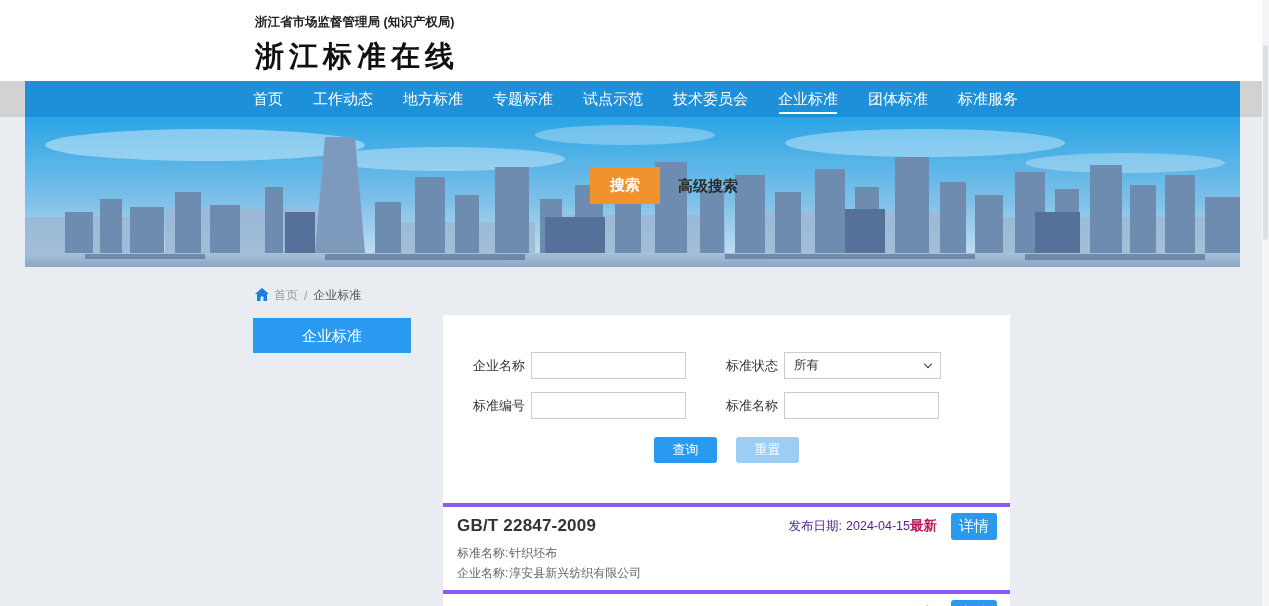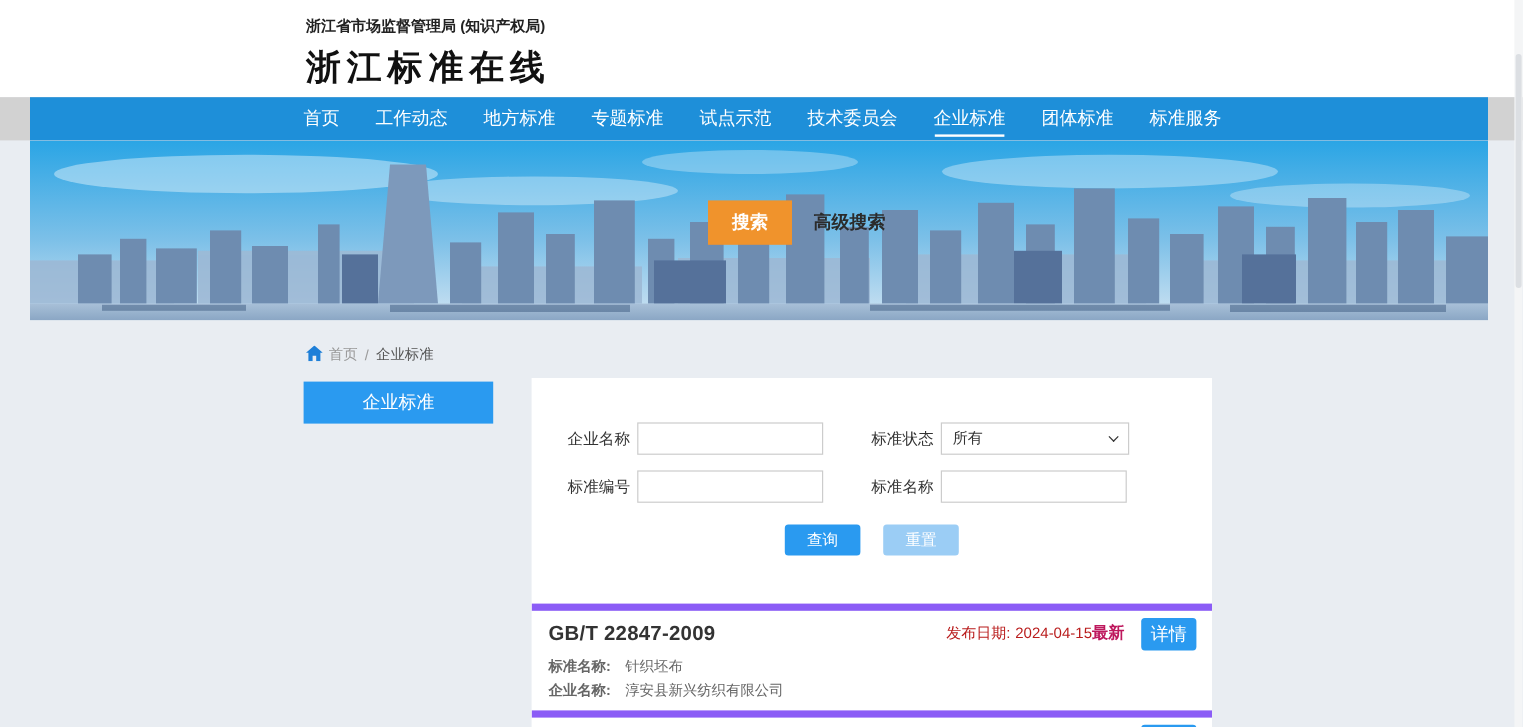--- a/index.html
+++ b/index.html
@@ -48,29 +48,29 @@
   .ffield input { width:155px; height:27px; border:1px solid #ccc; padding:0 6px; font-size:13px; color:#333; outline:none; }
   .ffield.second { margin-left:40px; }
   .select-box { width:157px; height:27px; border:1px solid #ccc; display:flex; align-items:center; justify-content:space-between; padding:0 9px; font-size:12.5px; color:#333; cursor:pointer; background:#fff; }
   .chevron { width:6px; height:6px; border-right:1.6px solid #333; border-bottom:1.6px solid #333; transform:rotate(45deg); margin-top:-3px; }
 
   .btn-row { display:flex; justify-content:center; gap:19px; margin-top:18px; }
   .btn-query { width:63px; height:26px; background:#2a9af0; color:#fff; border:none; border-radius:3px; font-size:13px; cursor:pointer; }
   .btn-reset { width:63px; height:26px; background:#9bcdf5; color:#fff; border:none; border-radius:3px; font-size:13px; cursor:pointer; }
 
   .results { margin-top:40px; }
-  .result { border-top:6px solid #8b5cf6; padding:5px 13px 10px 14px; }
+  .result { border-top:4px solid #8b5cf6; padding:5px 13px 10px 14px; }
   .r-head { display:flex; align-items:center; height:28px; }
   .r-code { font-size:17px; font-weight:bold; color:#333; flex:1; letter-spacing:0.2px; }
-  .r-date { font-size:12.5px; color:#b91c1c; }
+  .r-date { font-size:12.5px; color:#4c1d95; }
   .r-date .lbl { margin-right:4px; }
   .r-badge { font-size:13.5px; font-weight:bold; color:#be185d; }
   .r-detail { margin-left:14px; width:46px; height:27px; background:#2a9af0; color:#fff; border:none; border-radius:3px; font-size:15px; cursor:pointer; }
   .r-line { margin-top:6px; font-size:12px; color:#666; line-height:14px; }
-  .r-line .lbl { margin-right:12px;font-weight:bold; }
+  .r-line .lbl { margin-right:1px; }
 
   
   .sb-track { position:absolute; right:0; top:0; width:7px; height:606px; background:#f4f5f6; }
   .sb-thumb { position:absolute; right:1px; top:45px; width:5px; height:195px; background:#dcdfe3; border-radius:3px; }
 </style>
 </head>
 <body>
 
 <div class="page">
 

